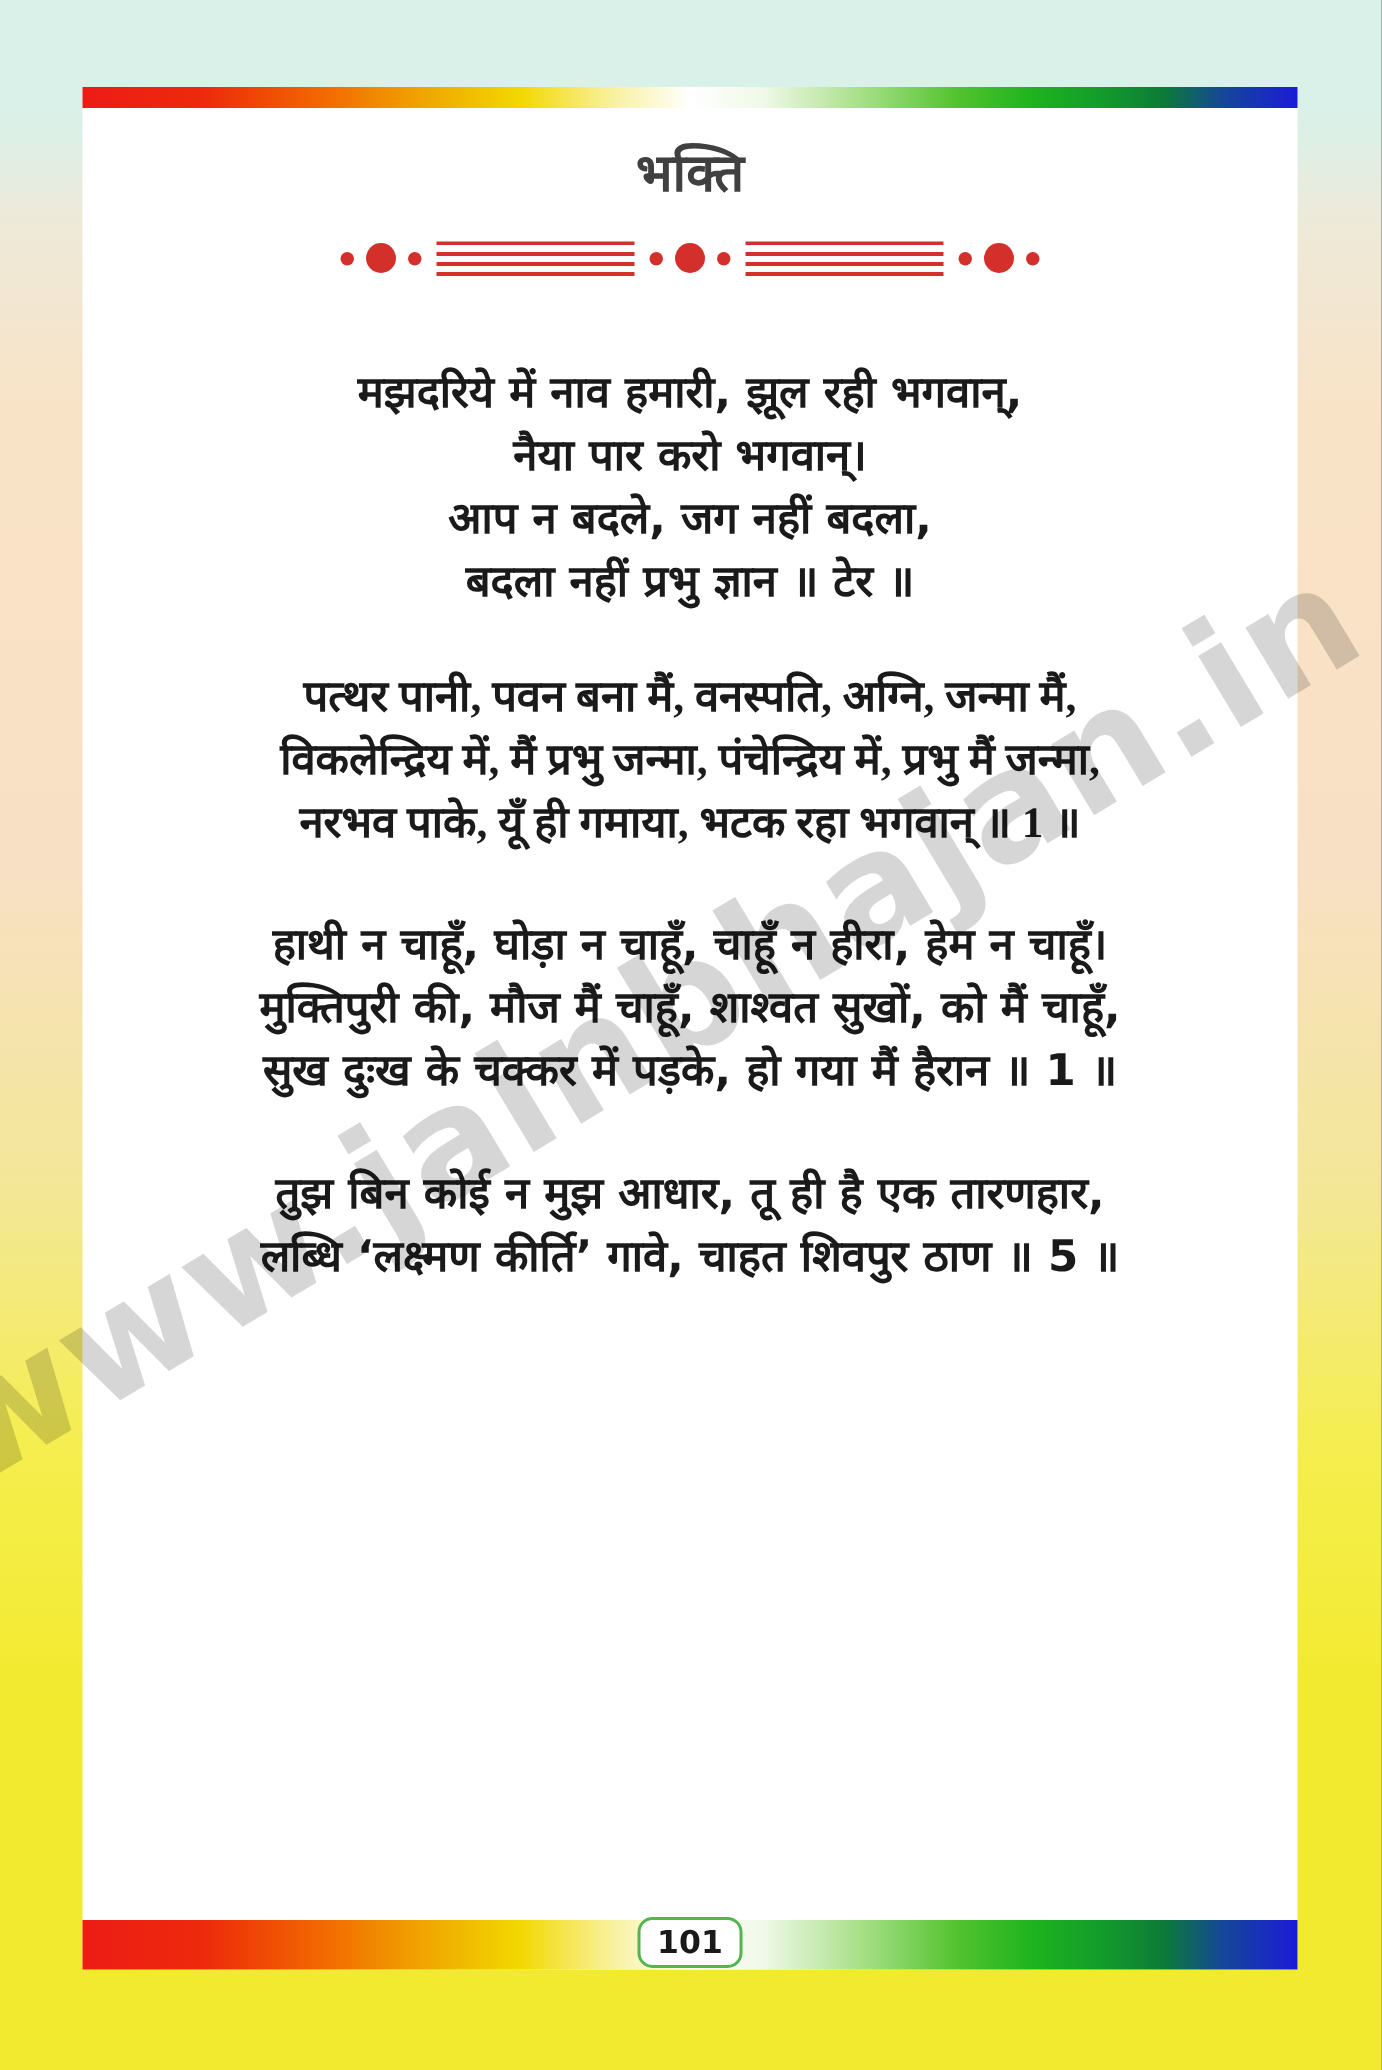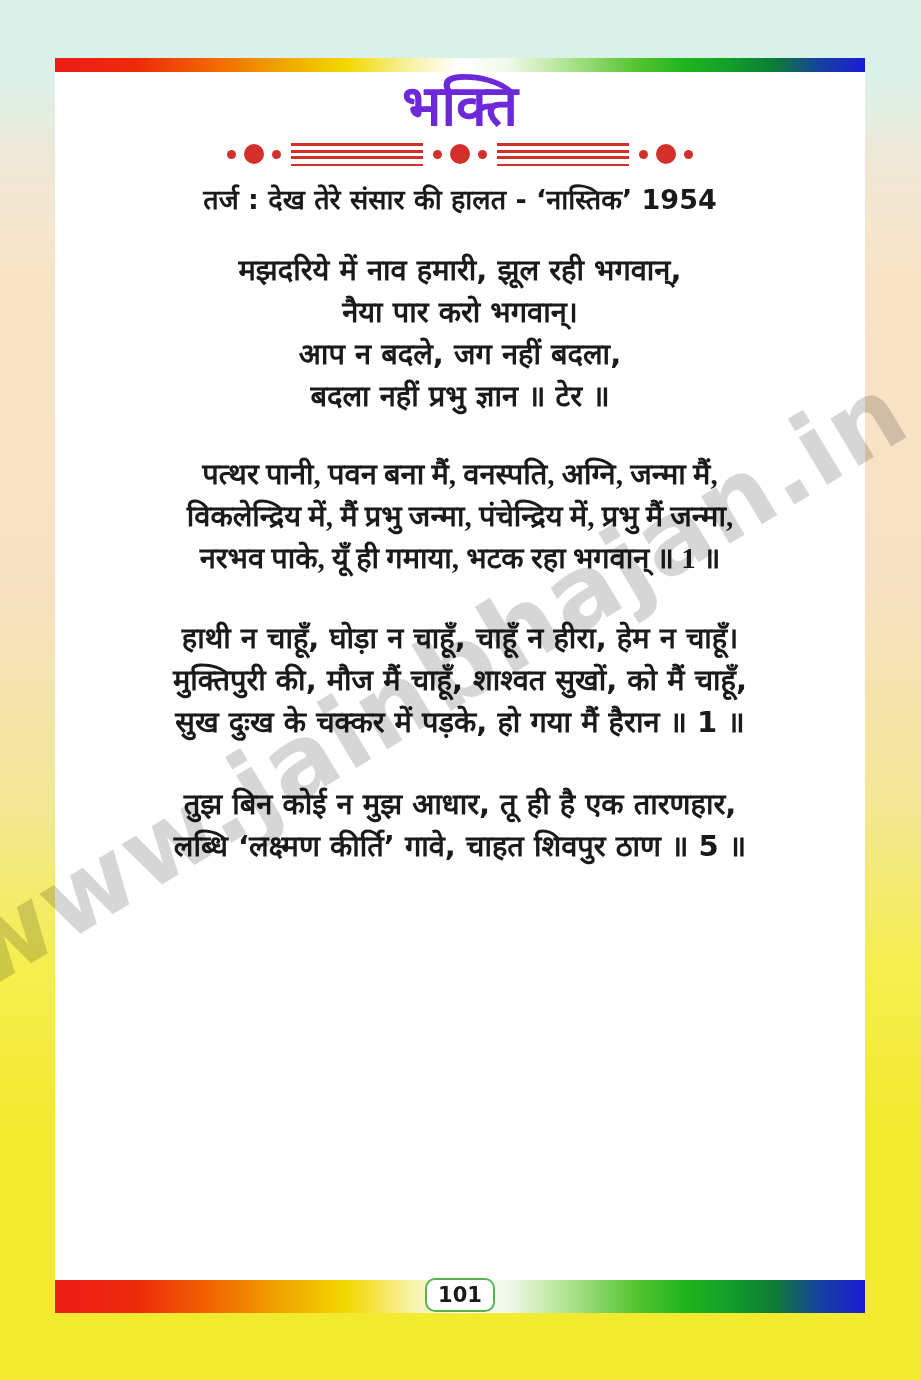--- a/index.html
+++ b/index.html
@@ -46,25 +46,25 @@
     display:flex; align-items:center; justify-content:center;
     font-size:21px; font-weight:bold; color:#1a1a1a;
   }
   .content{
     position:relative;
     padding:14px 18px 0;
     text-align:center;
     color:#1a1a1a;
   }
   .title{
-    margin:8px;
-    font-size:56px;
+    margin:18px;
+    font-size:35px;
     line-height:52px;
     font-weight:bold;
-    color:#6d28d9;
+    color:#404040;
   }
   .divider{
     margin:10px auto 0;
     display:flex;
     align-items:center;
     justify-content:center;
     gap:10px;
     height:24px;
   }
   .dot-group{ display:flex; align-items:center; gap:8px; }
@@ -80,21 +80,21 @@
       #d3302b 20.5px 23px);
   }
   .tarz{
     margin-top:17px;
     font-size:27px;
     line-height:34px;
     font-weight:bold;
   }
   .stanza{ font-weight:bold; font-size:29px; }
   .stanza .line{ line-height:42px; }
-  .stanza.refrain{ margin-top:32px; }
+  .stanza.refrain{ margin-top:56px; }
   .stanza.s2{ margin-top:36px;font-family:Liberation Serif, serif; }
   .stanza.s3{ margin-top:38px; }
   .stanza.s4{ margin-top:40px; }
   .watermark{
     position:absolute;
     left:-35px; top:903px;
     width:1300px;
     font-size:101px;
     font-weight:bold;
     letter-spacing:2px;
@@ -132,21 +132,20 @@
           <i class="dot small"></i>
         </span>
         <span class="rule-block"></span>
         <span class="dot-group">
           <i class="dot small"></i>
           <i class="dot big"></i>
           <i class="dot small"></i>
         </span>
       </div>
 
-      <div class="tarz">तर्ज : देख तेरे संसार की हालत - ‘नास्तिक’ 1954</div>
 
       <div class="stanza refrain">
         <div class="line">मझदरिये में नाव हमारी, झूल रही भगवान्,</div>
         <div class="line">नैया पार करो भगवान्।</div>
         <div class="line">आप न बदले, जग नहीं बदला,</div>
         <div class="line">बदला नहीं प्रभु ज्ञान  ॥ टेर  ॥</div>
       </div>
 
       <div class="stanza s2">
         <div class="line">पत्थर पानी, पवन बना मैं, वनस्पति, अग्नि, जन्मा मैं,</div>

